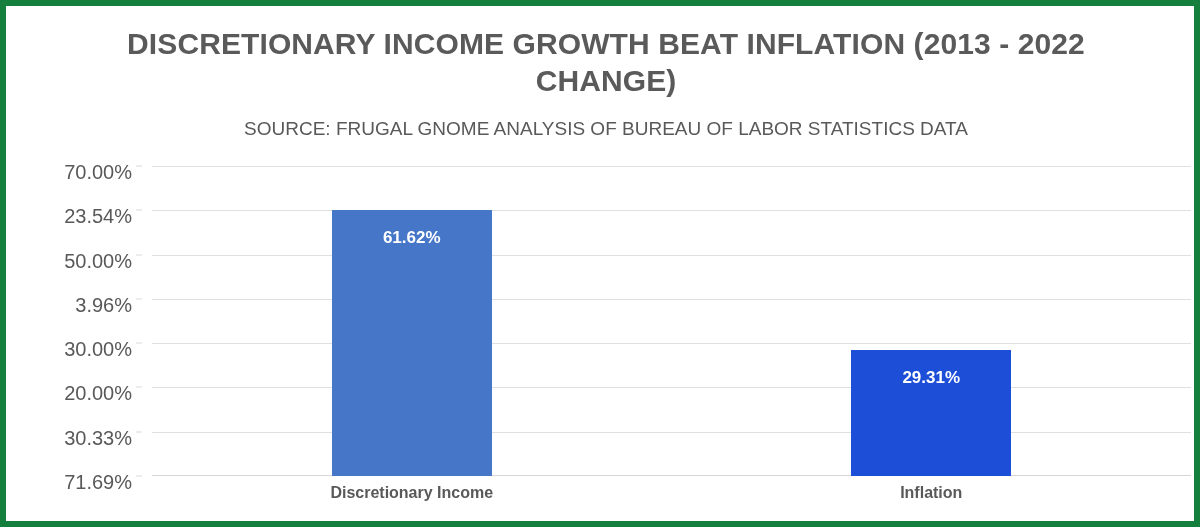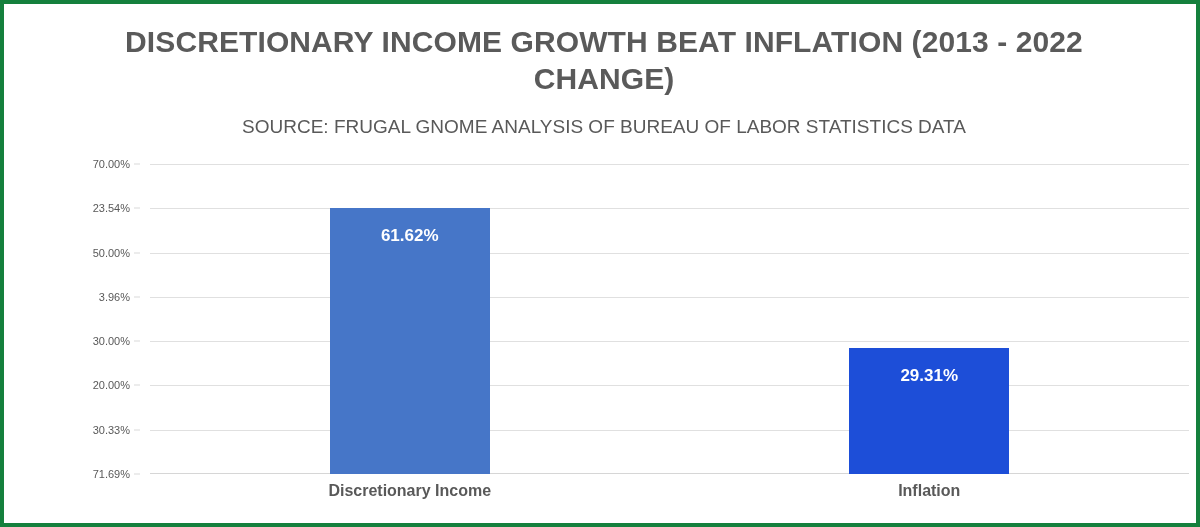--- a/index.html
+++ b/index.html
@@ -8,21 +8,21 @@
     background: #ffffff;
   }
   body {
     font-family: "Liberation Sans", sans-serif;
   }
   #chart-frame {
     position: relative;
     width: 1200px;
     height: 527px;
     box-sizing: border-box;
-    border: 4px solid #15803d;
+    border: 6px solid #15803d;
     background: #ffffff;
     overflow: hidden;
   }
 
   
   #title-block {
     position: absolute;
     left: 60px;
     top: 20px;
     width: 1080px;
@@ -48,23 +48,24 @@
     position: absolute;
     left: 44px;
     top: 160px;
     width: 92px;
     height: 310px;
   }
   .y-tick {
     position: absolute;
     right: 10px;
     transform: translateY(-50%);
-    font-size: 11px;
+    font-size: 20px;
     color: #595959;
     white-space: nowrap;
+    margin-top: 6px;
   }
   .y-tick-mark {
     position: absolute;
     right: 0px;
     width: 6px;
     height: 1px;
     background: #d9d9d9;
     transform: translateY(-50%);
   }
 

